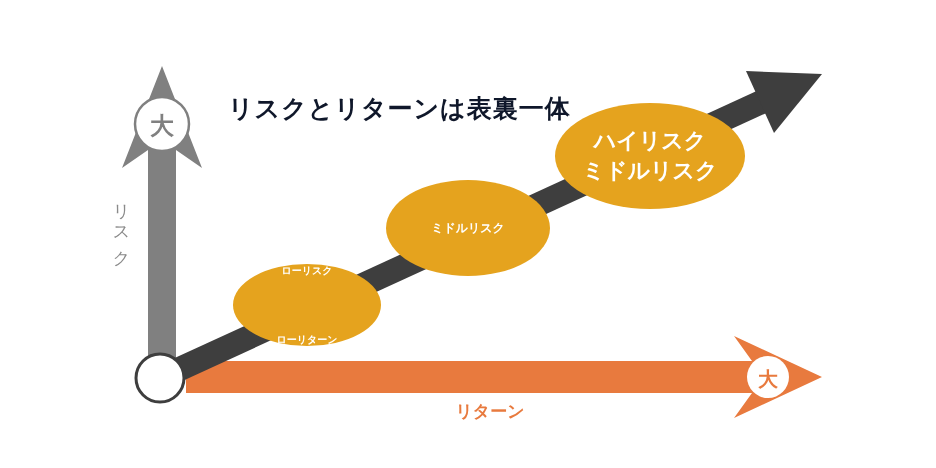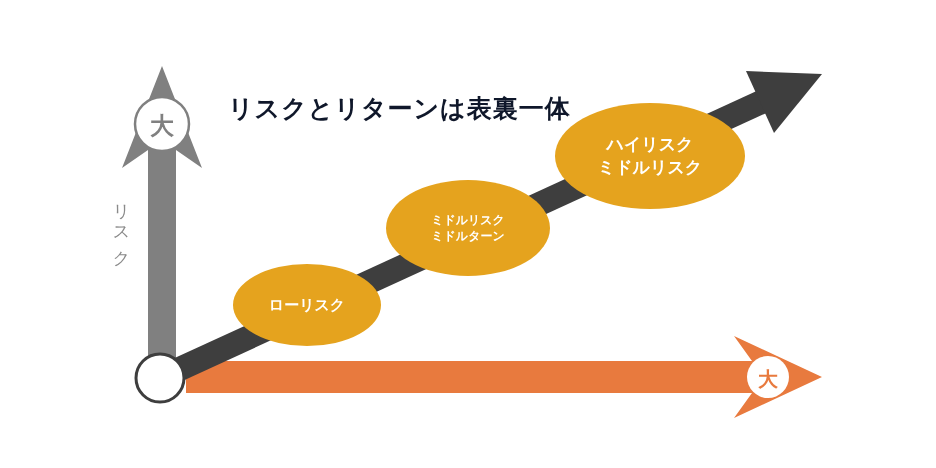--- a/index.html
+++ b/index.html
@@ -56,23 +56,23 @@
     background: #E5A31E;
     display: flex;
     flex-direction: column;
     align-items: center;
     justify-content: center;
     color: #ffffff;
     font-weight: bold;
     text-align: center;
     line-height: 1.35;
   }
-  .bubble-low    { left: 233px; top: 264px; width: 148px; height: 82px;  font-size: 15px; }
+  .bubble-low    { left: 233px; top: 264px; width: 148px; height: 82px;  font-size: 10px; justify-content: space-between; }
   .bubble-middle { left: 386px; top: 180px; width: 164px; height: 96px;  font-size: 12px; }
-  .bubble-high   { left: 555px; top: 103px; width: 190px; height: 106px; font-size: 17px; }
+  .bubble-high   { left: 555px; top: 103px; width: 190px; height: 106px; font-size: 22px; }
   .svg-max-text {
     font-family: "DejaVu Sans", "Liberation Sans", sans-serif;
     font-weight: 600;
   }
 </style>
 </head>
 <body>
 
 <div class="stage">
 
@@ -90,26 +90,27 @@
     <circle cx="162" cy="124" r="27" fill="#ffffff" stroke-width="2.5" stroke="#808080"></circle>
     <text x="162" y="126" text-anchor="middle" dominant-baseline="central" font-size="24" class="svg-max-text" fill="#808080">大</text>
 
     <circle cx="768" cy="377" r="21" fill="#ffffff"></circle>
     <text x="768" y="379" text-anchor="middle" dominant-baseline="central" font-size="20" class="svg-max-text" fill="#E87A3E">大</text>
   </svg>
 
   <div class="title">リスクとリターンは表裏一体</div>
 
   <div class="risk-label">リスク</div>
+  <div class="return-label">リターン</div>
 
   <div class="bubble bubble-low">
     <span>ローリスク</span>
+    <span>ローリターン</span>
   </div>
   <div class="bubble bubble-middle">
     <span>ミドルリスク</span>
-    <span>ミドルターン</span>
   </div>
   <div class="bubble bubble-high">
     <span>ハイリスク</span>
     <span>ミドルリスク</span>
   </div>
 
 </div>
 
 </body></html>

